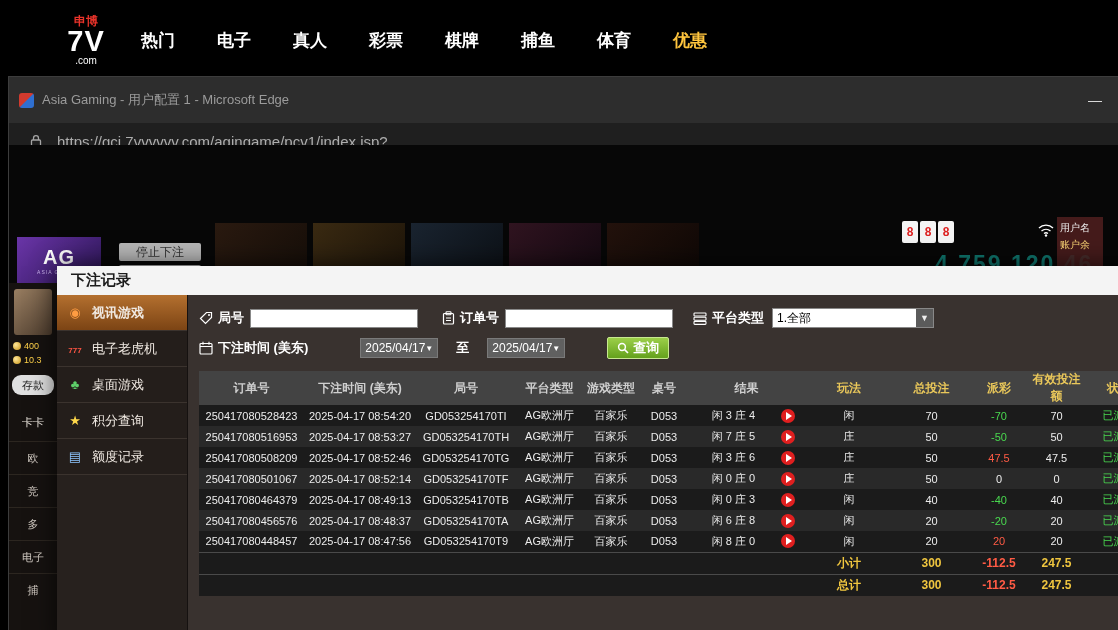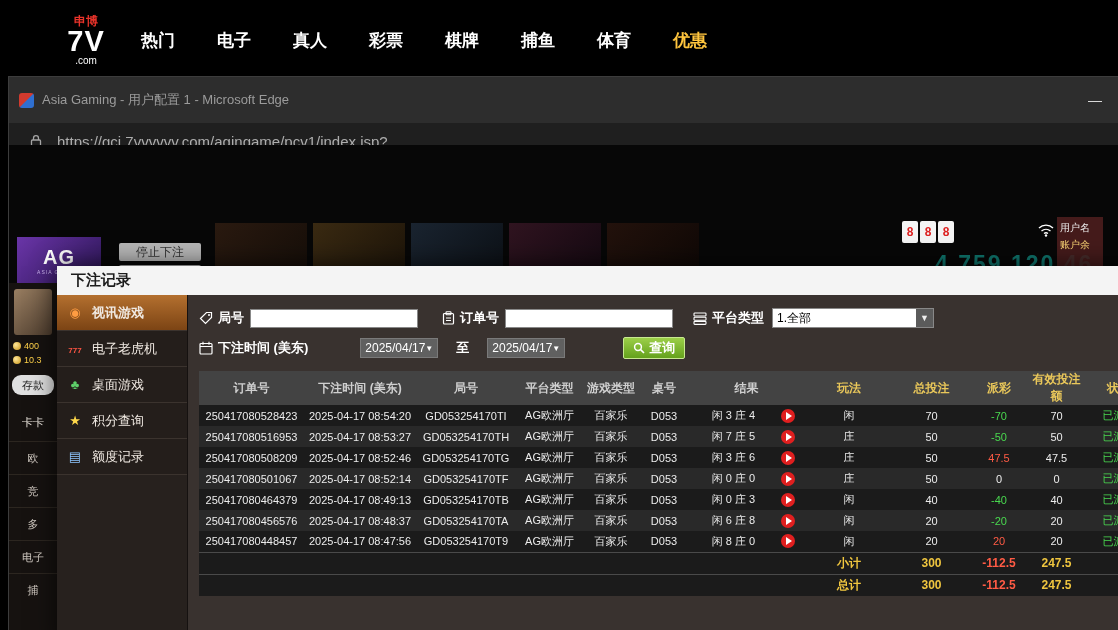--- a/index.html
+++ b/index.html
@@ -81,21 +81,21 @@
   .txt { width:168px; height:19px; border:1px solid #888; background:#fff; margin-left:6px; font-size:12px; padding:0 3px; }
   .f-order { margin-left:24px; }
   .f-platform { margin-left:20px; }
   .select { width:162px; height:20px; background:#fff; border:1px solid #888; display:flex; align-items:center; margin-left:8px; cursor:pointer; }
   .sel-text { flex:1; color:#000; font-size:12px; font-weight:normal; padding-left:4px; }
   .sel-btn { width:17px; height:100%; background:#5b5b5b; color:#eee; font-size:9px; display:flex; align-items:center; justify-content:center; }
   .date-box { width:78px; height:20px; background:#606060; border:1px solid #7a7a7a; color:#fff; font-size:12px; font-weight:normal; display:flex; align-items:center; justify-content:space-between; padding:0 4px; cursor:pointer; }
   .d1 { margin-left:52px; }
   .to-label { margin:0 18px; }
   .date-arrow { font-size:8px; }
-  .search-btn { margin-left:58px; height:22px; padding:0 9px; background:linear-gradient(#9ccf49,#64a11c); border:1px solid #c7e98f; color:#fff; font-weight:bold; font-size:13px; display:flex; align-items:center; gap:4px; border-radius:2px; cursor:pointer; }
+  .search-btn { margin-left:42px; height:22px; padding:0 9px; background:linear-gradient(#9ccf49,#64a11c); border:1px solid #c7e98f; color:#fff; font-weight:bold; font-size:13px; display:flex; align-items:center; gap:4px; border-radius:2px; cursor:pointer; }
 
   
   .table-wrap { margin-top:10px; }
   table { width:955px; table-layout:fixed; border-collapse:collapse; }
   thead th { background:#434343; color:#cfcfcf; font-weight:bold; font-size:12px; height:22px; }
   thead th:nth-child(n+8) { color:#e9c75a; }
   tbody td { height:21px; text-align:center; color:#ececec; font-size:11px; white-space:nowrap; overflow:hidden; }
   tbody.rows tr:nth-child(odd) td { background:#1b1b1b; }
   tbody.rows tr:nth-child(even) td { background:#292929; }
   .result-cell { position:relative; padding-right:26px; }

